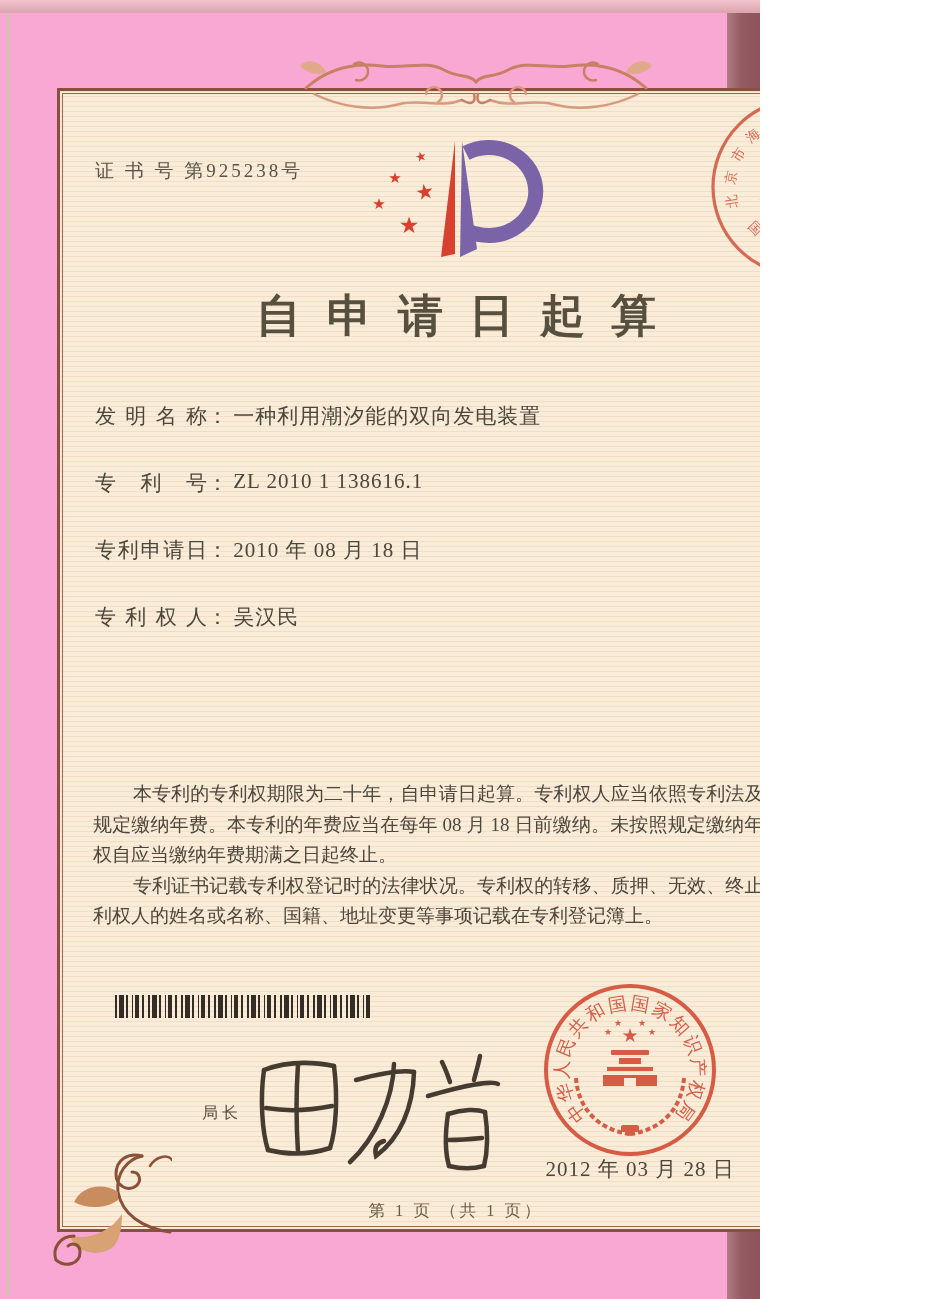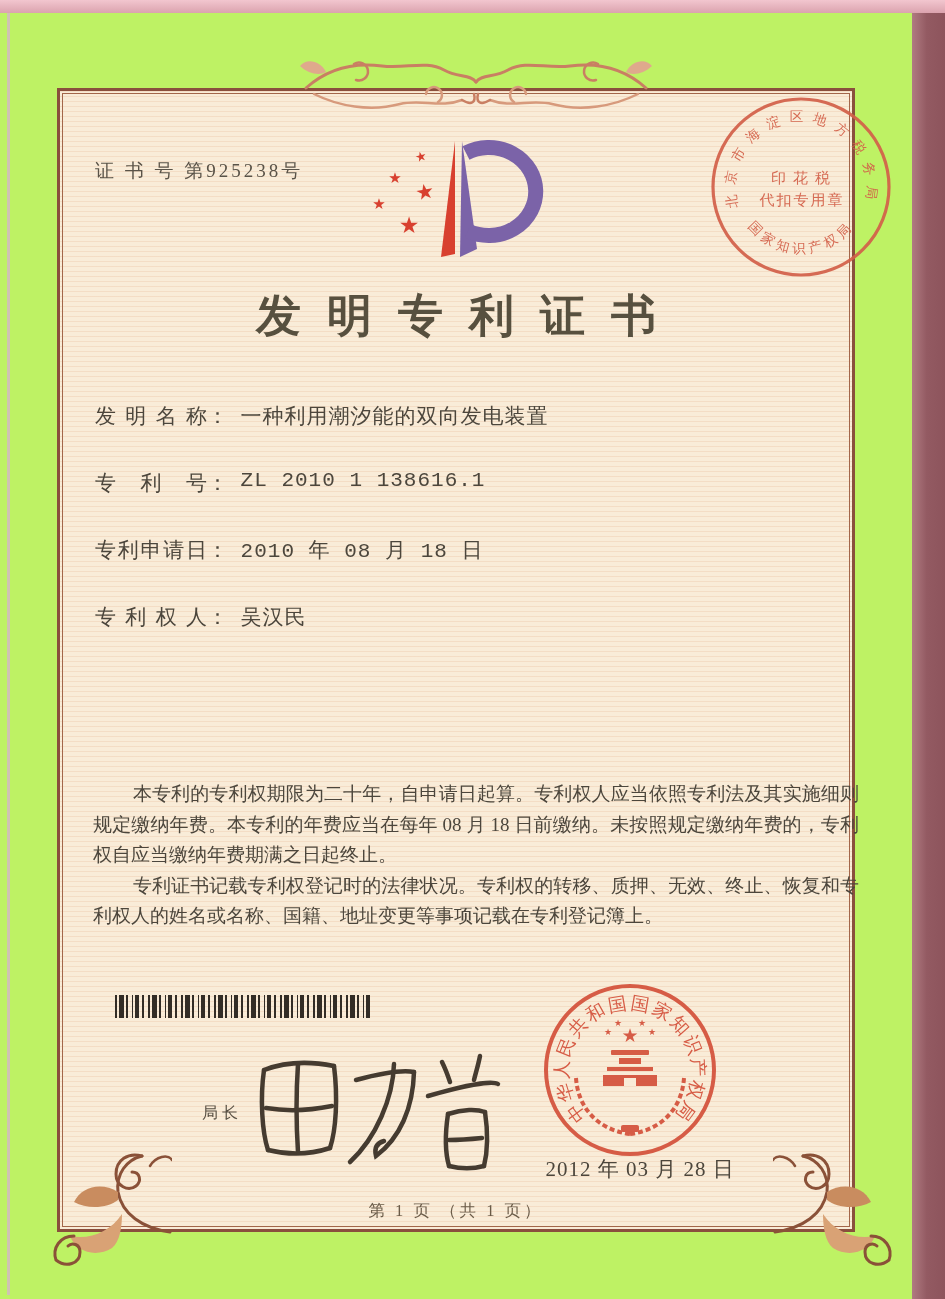--- a/index.html
+++ b/index.html
@@ -1,17 +1,17 @@
 <!DOCTYPE html>
 <html><head>
 <meta charset="utf-8">
 <style>
   html,body{margin:0;padding:0;}
   body{width:945px;height:1299px;font-family:"Liberation Serif","DejaVu Serif",serif;}
-  .page{position:relative;width:945px;height:1299px;background:#bef264;overflow:hidden;}
+  .page{position:relative;width:760px;height:1299px;background:#f9a8d4;overflow:hidden;}
   
   .edge-right{position:absolute;top:0;right:0;width:33px;height:100%;
     background:linear-gradient(90deg,#b07b82,#935a62 45%,#8d545c);}
   .edge-top{position:absolute;left:0;top:0;width:100%;height:13px;
     background:linear-gradient(180deg,#f2c6cf,#dba3ae);}
   .edge-left{position:absolute;left:7px;top:13px;bottom:4px;width:3px;background:#cfc3b2;}
   
   .frame{position:absolute;left:57px;top:88px;width:798px;height:1144px;box-sizing:border-box;
     border:3px solid #8a4f3d;
     background:repeating-linear-gradient(180deg, rgba(224,160,120,.20) 0 1px, rgba(252,246,232,0) 1px 5px),#f9ecd8;}
@@ -19,21 +19,21 @@
   .orn{position:absolute;}
   .orn-dragons{left:286px;top:46px;width:380px;height:88px;}
   .orn-corner-bl{left:22px;top:1136px;width:150px;height:140px;}
   .orn-corner-br{left:773px;top:1136px;width:150px;height:140px;transform:scaleX(-1);}
   
   .cert-no{position:absolute;left:95px;top:158px;font-size:19px;letter-spacing:3px;color:#5a5348;}
   .logo{position:absolute;left:365px;top:123px;width:215px;height:158px;}
   .tax-stamp{position:absolute;left:704px;top:90px;width:194px;height:194px;opacity:.92;}
   .title{position:absolute;left:57px;top:286px;width:798px;text-align:center;
     font-size:45px;font-weight:600;color:#57503f;letter-spacing:26px;text-indent:26px;}
-  .fields{position:absolute;left:95px;top:402px;width:740px;font-family:Liberation Mono, monospace;}
+  .fields{position:absolute;left:95px;top:402px;width:740px;}
   .field-row{height:30px;margin-bottom:37px;font-size:21px;color:#4c463c;white-space:nowrap;}
   .f-label{display:inline-block;width:112px;text-align:justify;text-align-last:justify;vertical-align:top;}
   .f-colon{display:inline-block;vertical-align:top;}
   .f-value{display:inline-block;vertical-align:top;letter-spacing:1px;}
   .paras{position:absolute;left:93px;top:779px;width:766px;font-size:19px;line-height:30.5px;
     color:#4c463c;text-align:justify;}
   .paras p{margin:0;text-indent:2.1em;}
   .barcode{position:absolute;left:115px;top:995px;width:258px;height:23px;
     background:repeating-linear-gradient(90deg,
       #332d26 0 2px, rgba(0,0,0,0) 2px 4px,
@@ -123,21 +123,21 @@
     <text font-size="13.5" fill="#d36049" letter-spacing="9" text-anchor="middle">
       <textPath href="#taxTop" startOffset="50%">北京市海淀区地方税务局</textPath>
     </text>
     <text font-size="13.5" fill="#d36049" letter-spacing="4" text-anchor="middle">
       <textPath href="#taxBot" startOffset="50%">国家知识产权局</textPath>
     </text>
     <text x="100" y="93" font-size="15" fill="#d36049" letter-spacing="7" text-anchor="middle">印花税</text>
     <text x="98" y="115" font-size="15" fill="#d36049" letter-spacing="2" text-anchor="middle">代扣专用章</text>
   </svg>
 
-  <div class="title">发明专利证书</div>
+  <div class="title">自申请日起算</div>
 
   <div class="fields">
     <div class="field-row">
       <span class="f-label">发明名称</span><span class="f-colon">：</span>
       <span class="f-value">一种利用潮汐能的双向发电装置</span>
     </div>
     <div class="field-row">
       <span class="f-label">专利号</span><span class="f-colon">：</span>
       <span class="f-value">ZL 2010 1 138616.1</span>
     </div>

